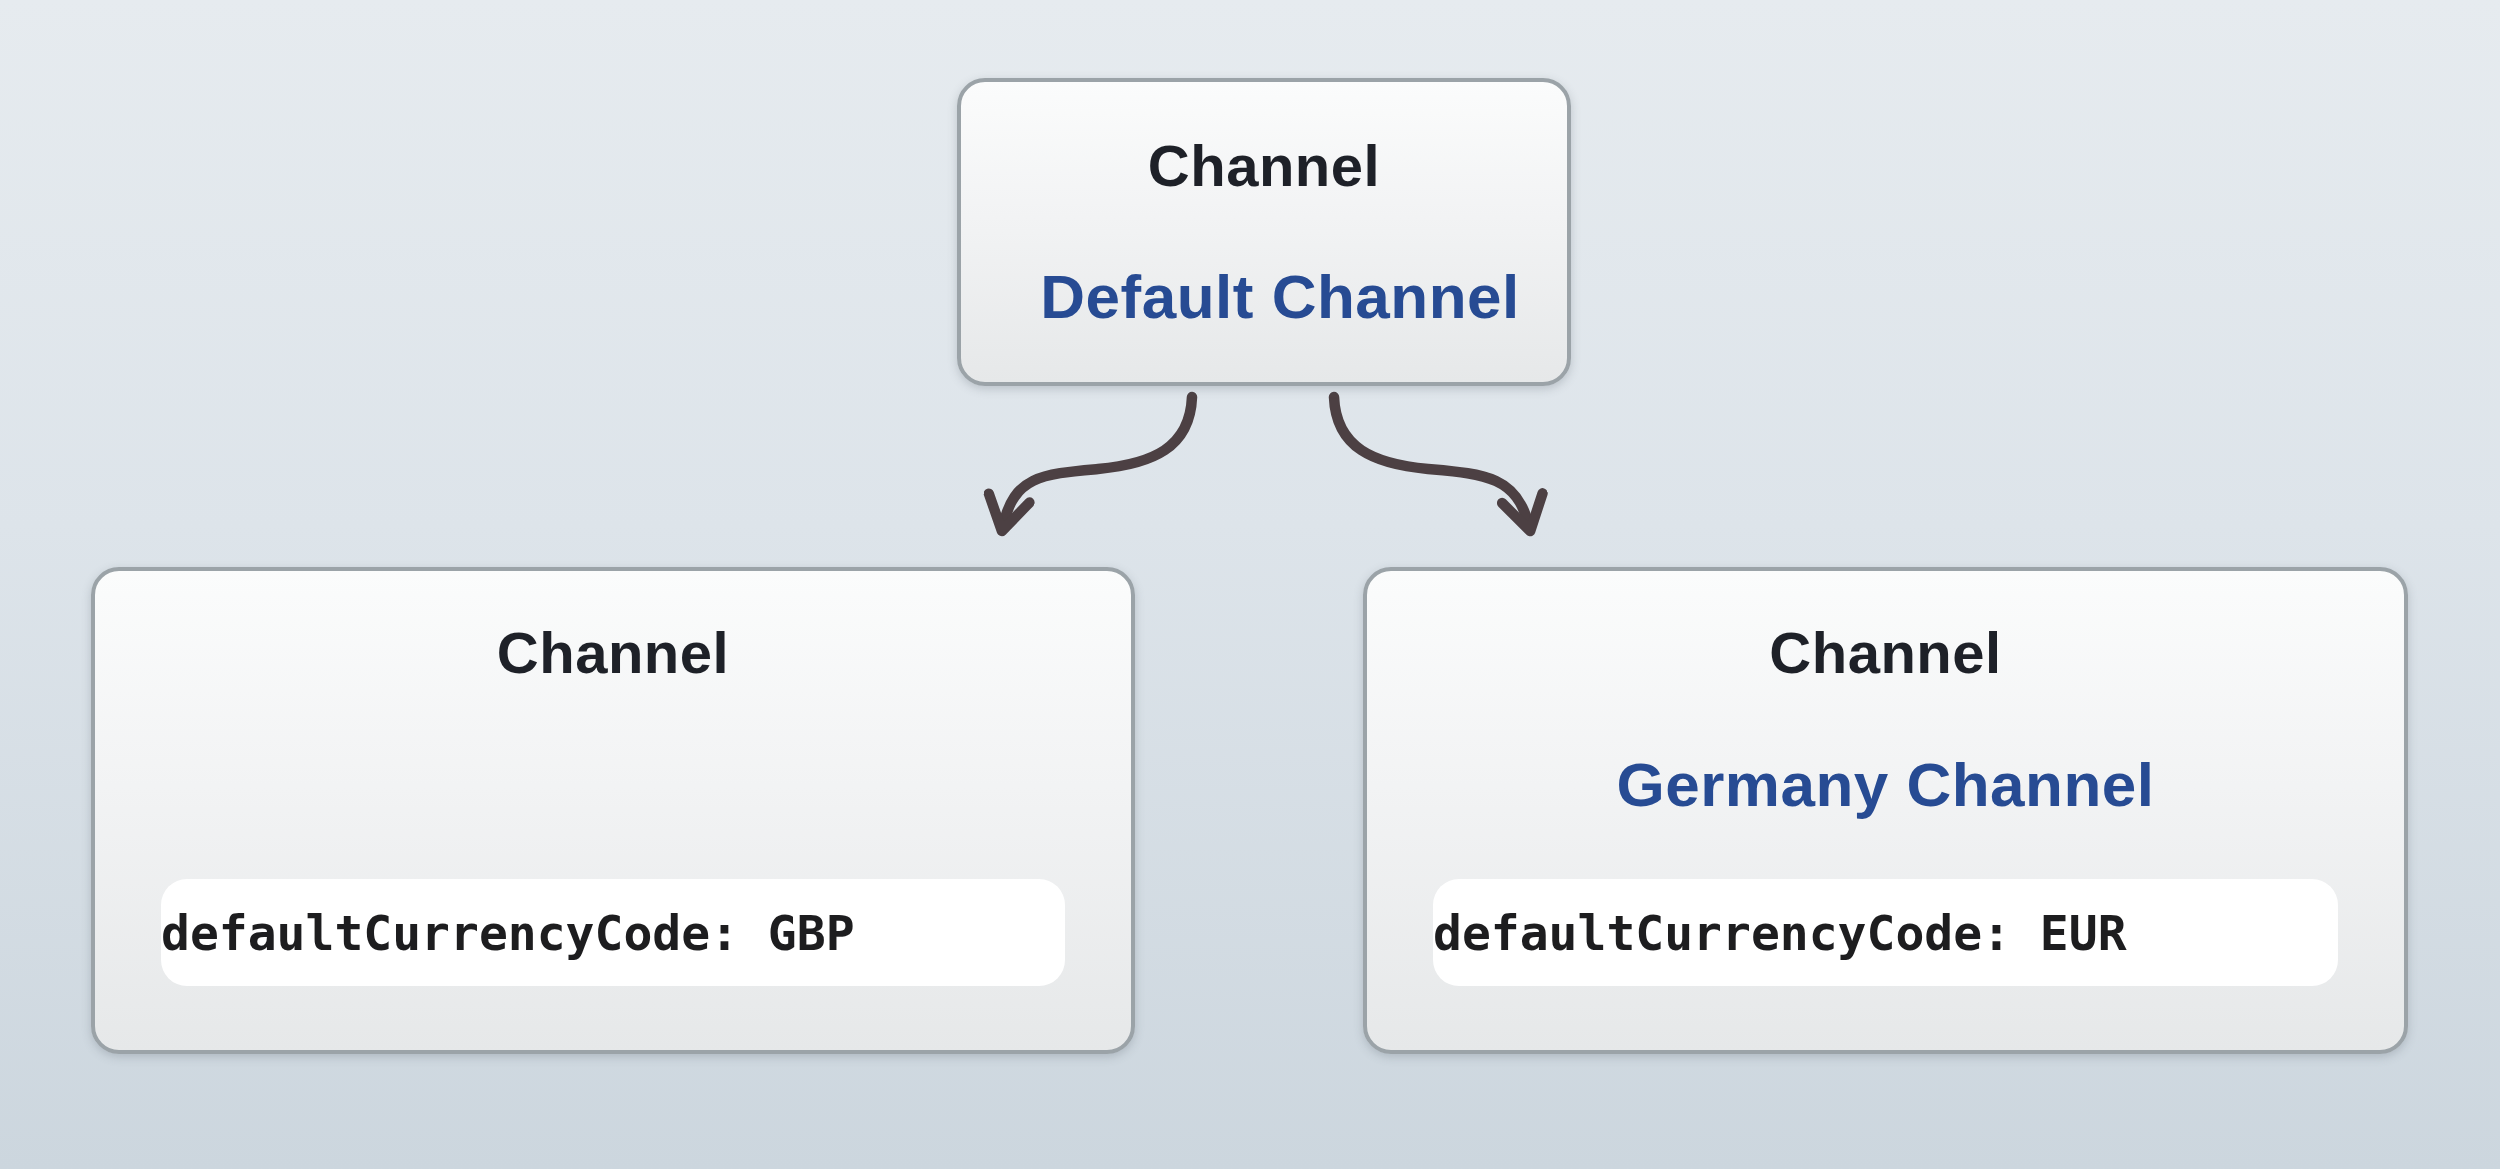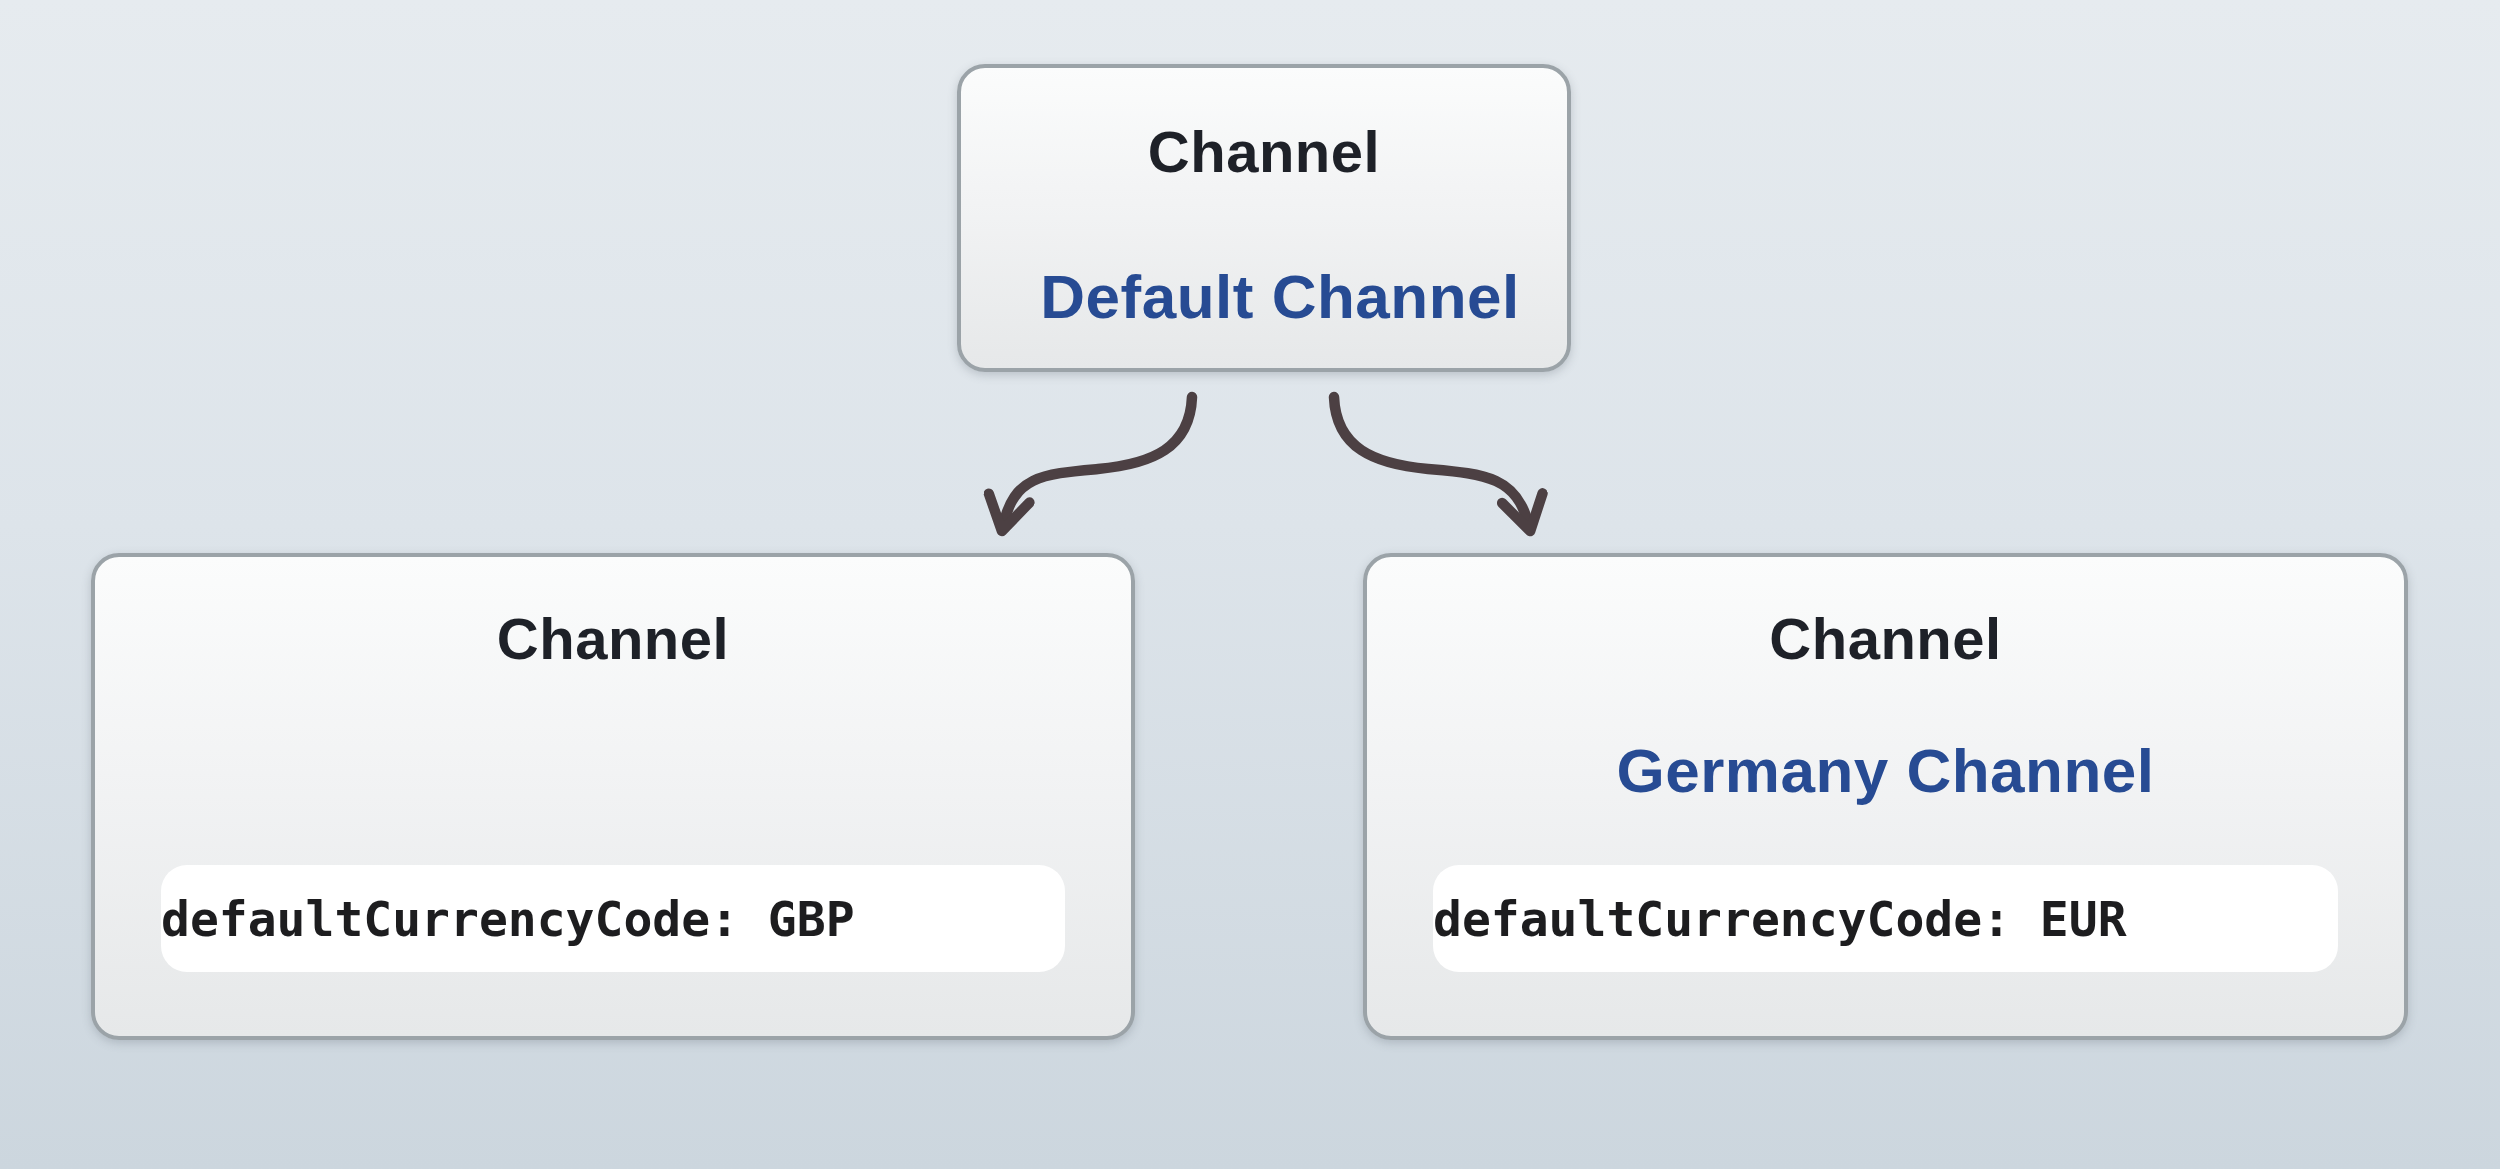--- a/index.html
+++ b/index.html
@@ -37,20 +37,21 @@
     stroke: var(--arrow-color);
     stroke-width: 10.5;
     stroke-linecap: round;
   }
   .node {
     position: absolute;
     border: 4px solid var(--box-border);
     border-radius: 28px;
     background: linear-gradient(180deg, var(--box-fill-top) 0%, #f2f3f4 45%, var(--box-fill-bottom) 100%);
     box-shadow: 0 3px 10px rgba(90, 102, 112, 0.28);
+    margin-top: 14px;
   }
   .node-type {
     position: absolute;
     left: 0; right: 0;
     text-align: center;
     font-size: 58px;
     font-weight: 700;
     line-height: 68px;
     color: var(--heading-color);
     letter-spacing: 0.5px;
@@ -59,21 +60,21 @@
     position: absolute;
     left: 0; right: 0;
     text-align: center;
     font-size: 62px;
     font-weight: 700;
     line-height: 74px;
     color: var(--name-color);
     letter-spacing: 0.5px;
   }
   .node-root .node-type { top: 50px; }
-  .node-root .node-name { top: 192px; padding-left: 32px; }
+  .node-root .node-name { top: 178px; padding-left: 32px; }
   .node-child .node-type { top: 48px; }
   .node-child .node-name { top: 177px; }
   .attr-pill {
     position: absolute;
     left: 66px;
     right: 66px;
     top: 308px;
     height: 107px;
     background: var(--pill-bg);
     border-radius: 26px;

